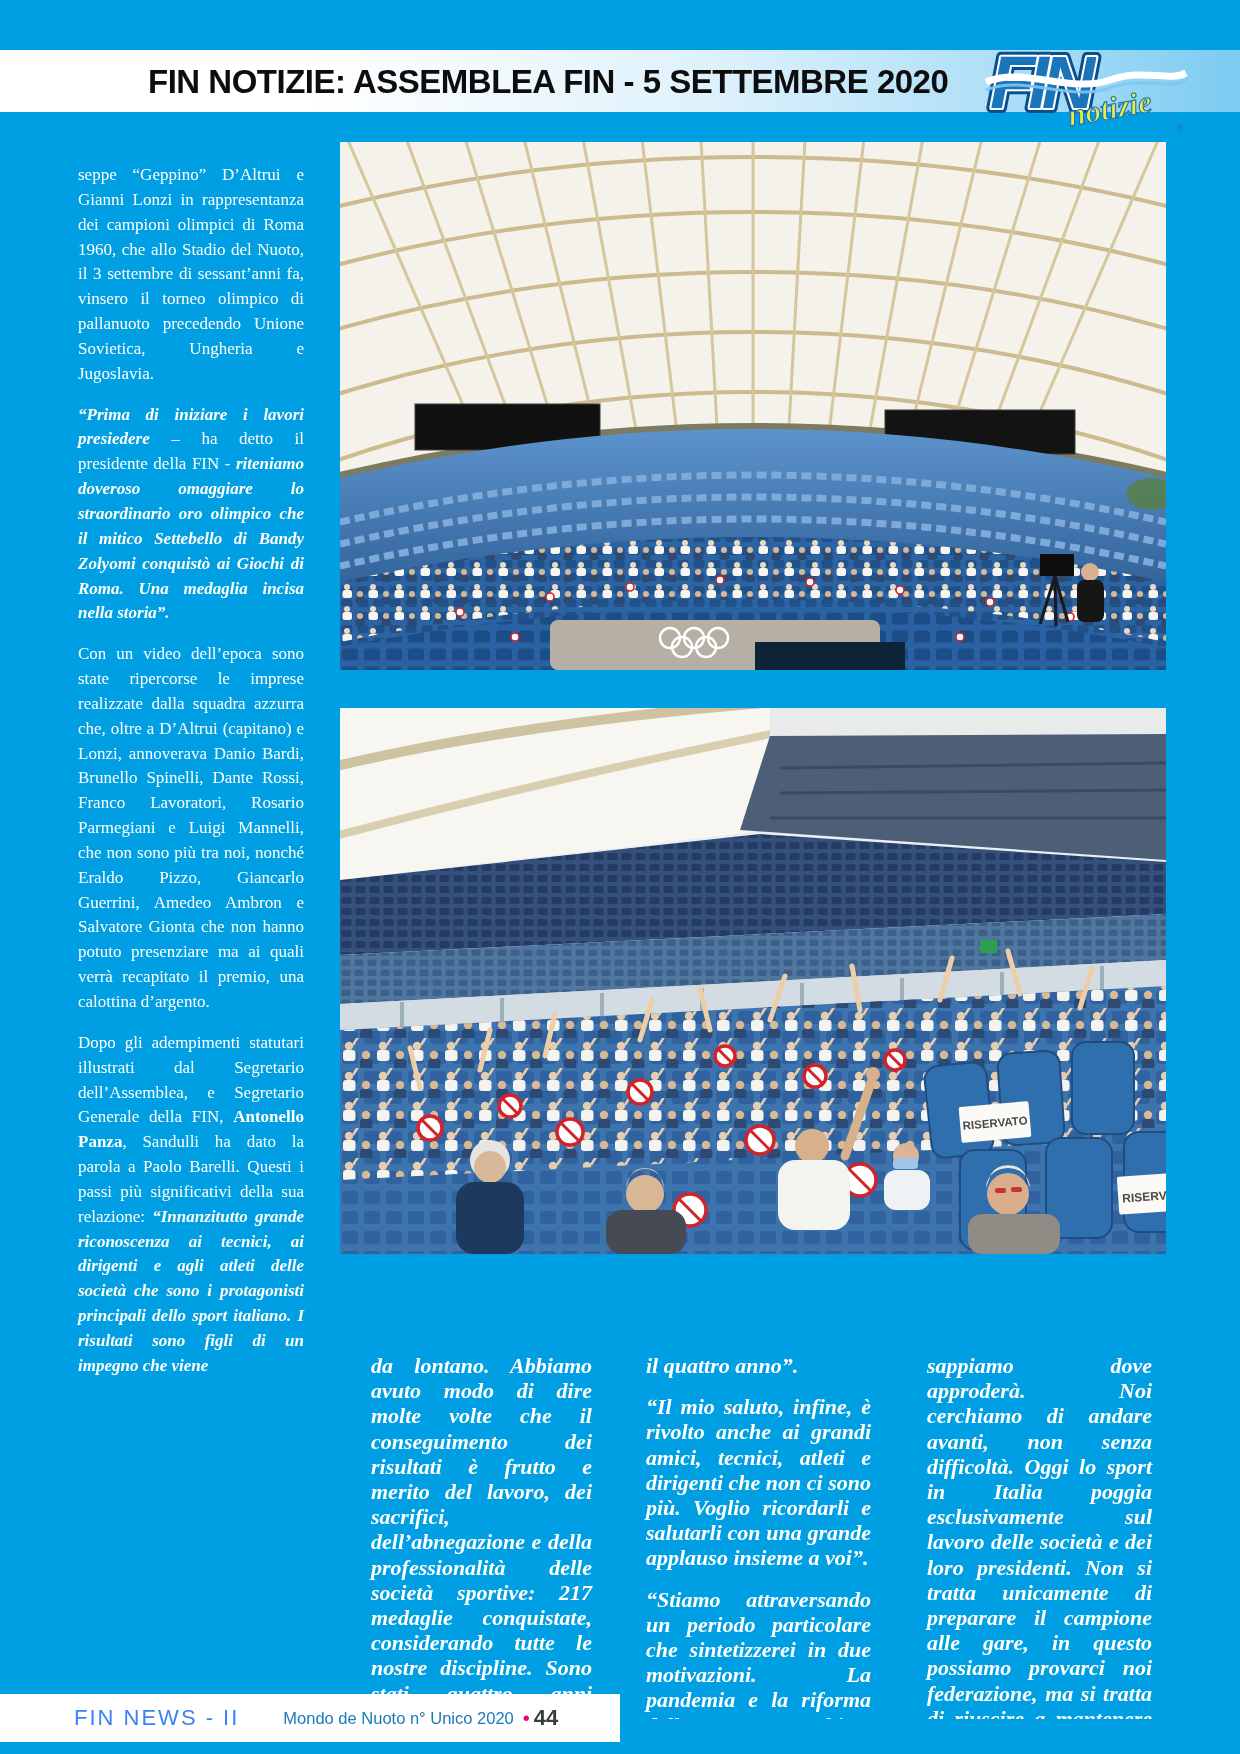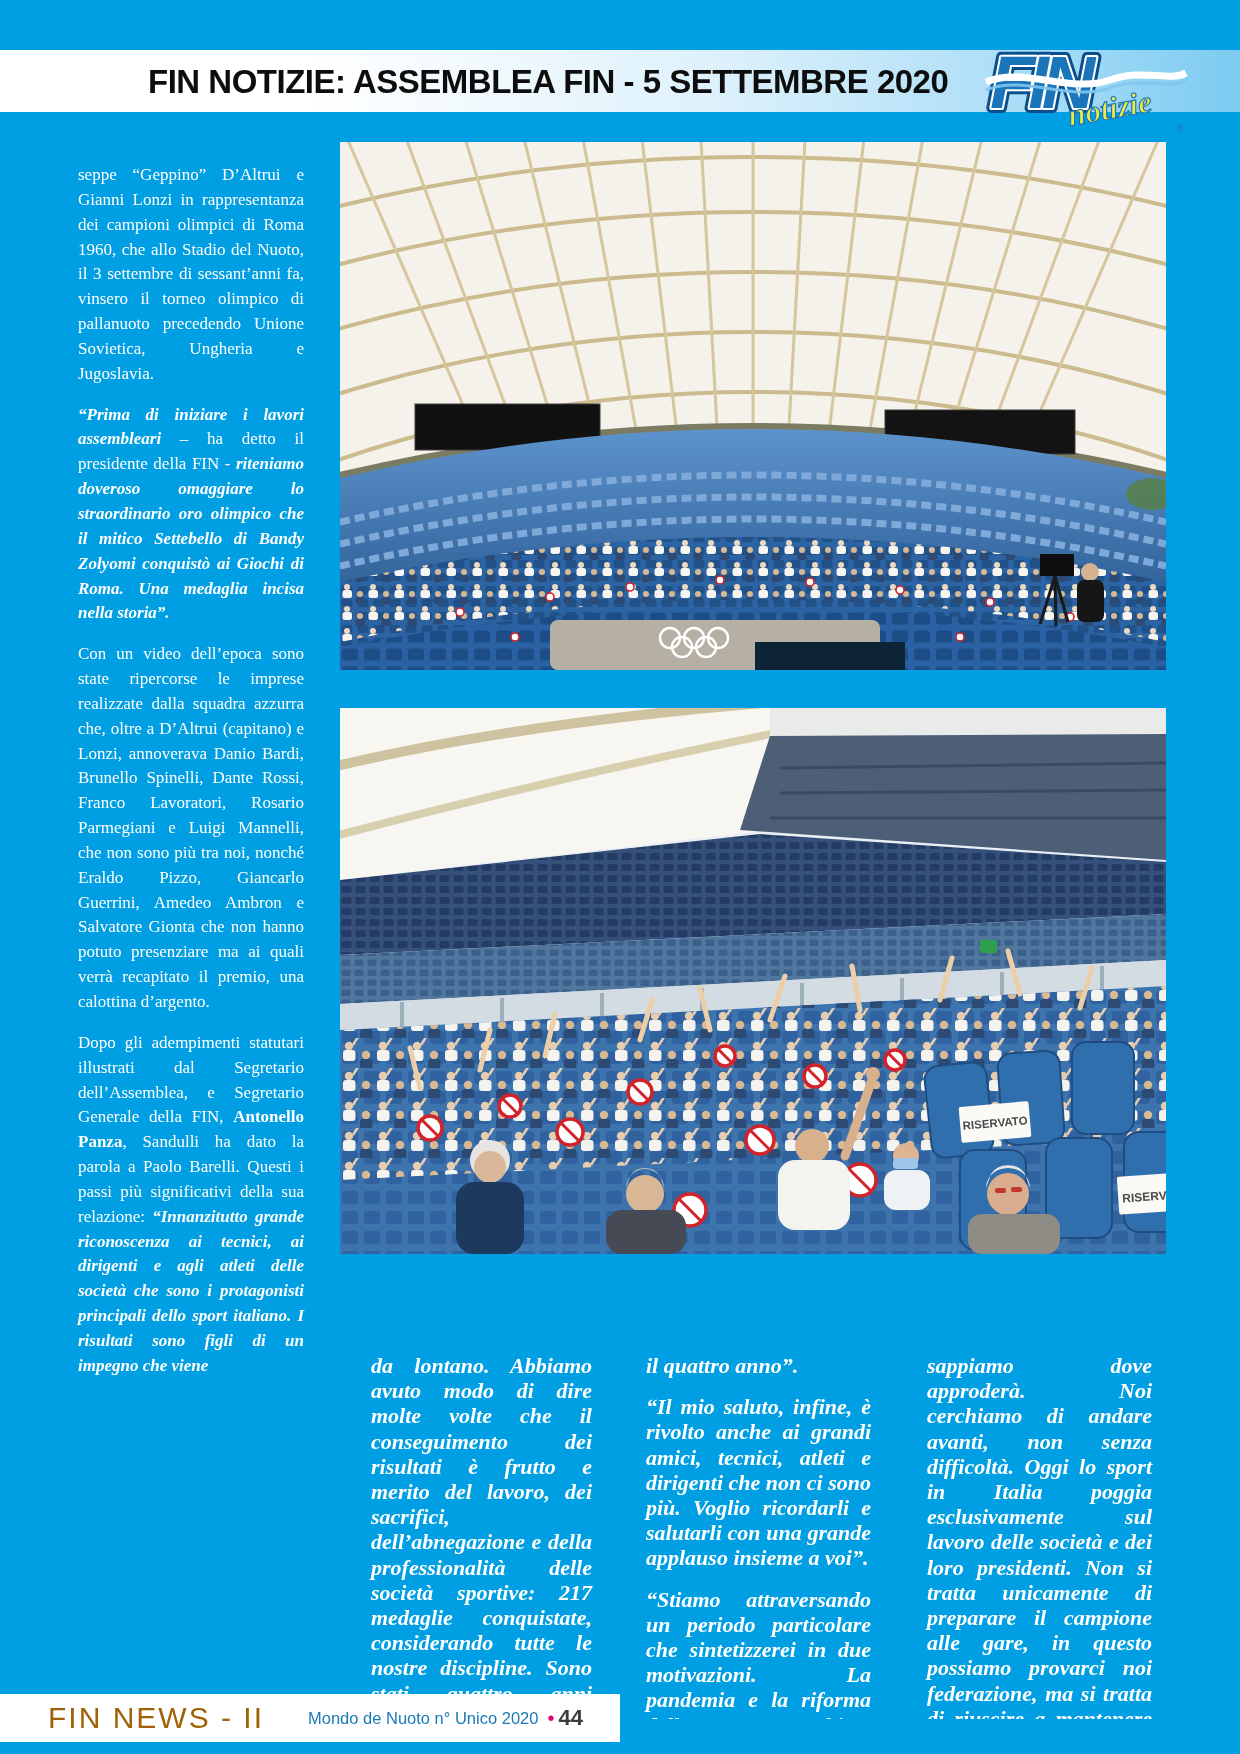--- a/index.html
+++ b/index.html
@@ -36,22 +36,22 @@
   
   .photo{position:absolute;left:340px;width:826px;display:block;}
   #photo1{top:142px;height:528px;}
   #photo2{top:708px;height:546px;}
   
   .footer-band{
     position:absolute;left:0;top:1694px;width:620px;height:48px;background:#ffffff;
     display:flex;align-items:center;
   }
   .footer-fin{
-    margin-left:48px;font-family:"Liberation Sans",sans-serif;font-weight:300;
-    font-size:30px;letter-spacing:2px;color:#a16207;white-space:nowrap;
+    margin-left:74px;font-family:"Liberation Sans",sans-serif;font-weight:300;
+    font-size:22px;letter-spacing:2px;color:#3b82f6;white-space:nowrap;
   }
   .footer-issue{
     margin-left:44px;font-family:"Liberation Sans",sans-serif;
     font-size:16.5px;color:#1a7ab8;white-space:nowrap;
   }
   .footer-dot{margin-left:9px;color:#e5007d;font-size:20px;font-family:"Liberation Sans",sans-serif;}
   .footer-page{margin-left:4px;font-family:"Liberation Sans",sans-serif;font-weight:bold;font-size:22px;color:#3c3c3b;}
 </style>
 </head>
 <body>
@@ -65,21 +65,21 @@
     <text x="12" y="68" font-family="&quot;Liberation Sans&quot;,sans-serif" font-size="74" font-weight="bold" font-style="italic" letter-spacing="-7" fill="#1b75bb" stroke="#0a4f8d" stroke-width="10" paint-order="stroke" stroke-linejoin="round">FIN</text>
     <text x="12" y="68" font-family="&quot;Liberation Sans&quot;,sans-serif" font-size="74" font-weight="bold" font-style="italic" letter-spacing="-7" fill="#1b75bb" stroke="#ffffff" stroke-width="4" paint-order="stroke" stroke-linejoin="round">FIN</text>
     <path d="M8,42 C45,26 92,54 132,40 C166,28 190,42 208,33" stroke="#ffffff" stroke-width="7" fill="none"></path>
     <path d="M8,50 C45,34 92,62 132,48 C166,36 190,50 208,41" stroke="#7fc6ee" stroke-width="3" fill="none" opacity=".9"></path>
     <text x="92" y="86" font-family="&quot;Liberation Serif&quot;,serif" font-style="italic" font-weight="bold" font-size="31" fill="#f3ea3c" stroke="#1b75bb" stroke-width="1.2" transform="rotate(-10 92 86)">notizie</text>
     <text x="197" y="92" font-size="12" fill="#1b75bb">®</text>
   </svg>
 
   <div class="col" id="col1">
     <p><span class="rn">seppe “Geppino” D’Altrui e Gianni Lonzi in rappresentanza dei campioni olimpici di Roma 1960, che allo Stadio del Nuoto, il 3 settembre di sessant’anni fa, vinsero il torneo olimpico di pallanuoto precedendo Unione Sovietica, Ungheria e Jugoslavia.</span></p>
-    <p><span class="rq">“Prima di iniziare i lavori assembleari</span><span class="rn"> – ha detto il presidente della FIN - </span><span class="rq">riteniamo doveroso omaggiare lo straordinario oro olimpico che il mitico Settebello di Bandy Zolyomi conquistò ai Giochi di Roma. Una medaglia incisa nella storia”.</span></p>
+    <p><span class="rq">“Prima di iniziare i lavori presiedere</span><span class="rn"> – ha detto il presidente della FIN - </span><span class="rq">riteniamo doveroso omaggiare lo straordinario oro olimpico che il mitico Settebello di Bandy Zolyomi conquistò ai Giochi di Roma. Una medaglia incisa nella storia”.</span></p>
     <p><span class="rn">Con un video dell’epoca sono state ripercorse le imprese realizzate dalla squadra azzurra che, oltre a D’Altrui (capitano) e Lonzi, annoverava Danio Bardi, Brunello Spinelli, Dante Rossi, Franco Lavoratori, Rosario Parmegiani e Luigi Mannelli, che non sono più tra noi, nonché Eraldo Pizzo, Giancarlo Guerrini, Amedeo Ambron e Salvatore Gionta che non hanno potuto presenziare ma ai quali verrà recapitato il premio, una calottina d’argento.</span></p>
     <p><span class="rn">Dopo gli adempimenti statutari illustrati dal Segretario dell’Assemblea, e Segretario Generale della FIN, </span><span class="rb">Antonello Panza</span><span class="rn">, Sandulli ha dato la parola a Paolo Barelli. Questi i passi più significativi della sua relazione: </span><span class="rq">“Innanzitutto grande riconoscenza ai tecnici, ai dirigenti e agli atleti delle società che sono i protagonisti principali dello sport italiano. I risultati sono figli di un impegno che viene</span></p>
   </div>
 
   <svg id="photo1" class="photo" viewBox="0 0 826 528" preserveAspectRatio="none">
     <defs>
       <linearGradient id="bowlGrad" x1="0" y1="0" x2="0" y2="1">
         <stop offset="0" stop-color="#5d93cd"></stop>
           <stop offset="1" stop-color="#1b4a80"></stop>
       </linearGradient>

